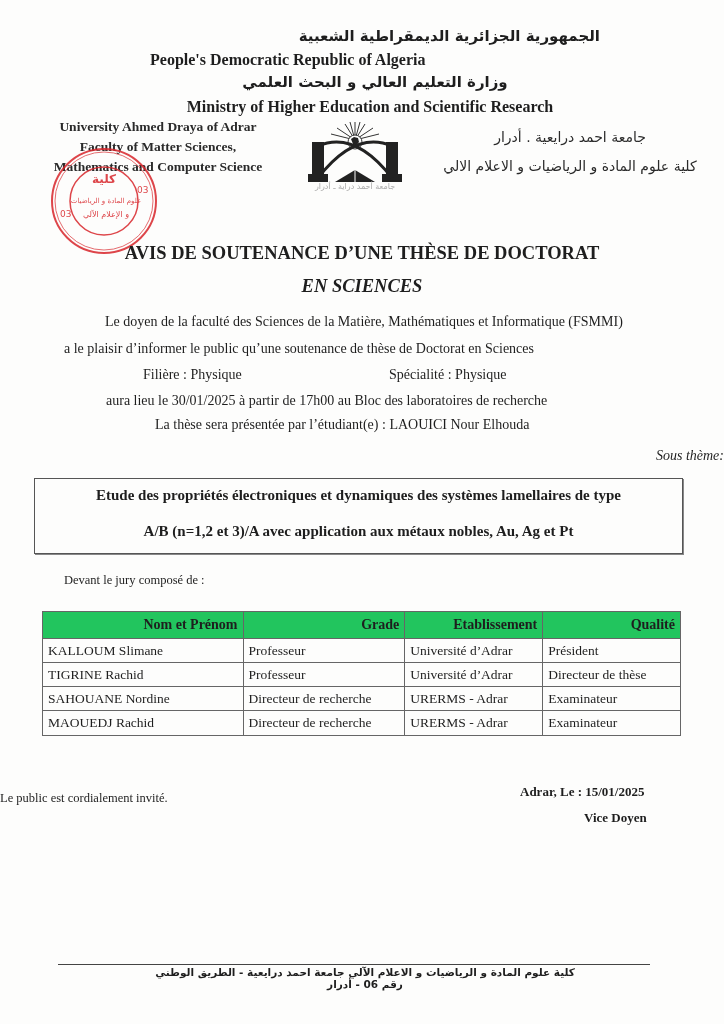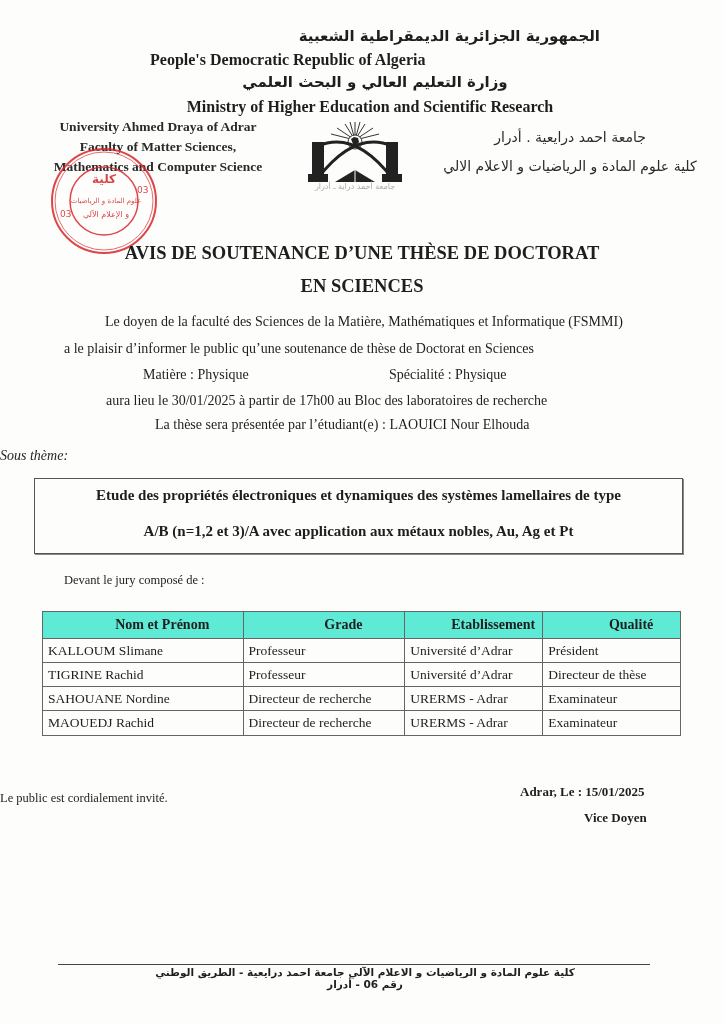--- a/index.html
+++ b/index.html
@@ -20,50 +20,50 @@
 
     #uni-en { top: 117px; left: 38px; width: 240px; text-align: center; font-size: 13.5px; font-weight: bold; line-height: 20px; color: #2a2a2a; }
     #uni-ar { top: 123px; left: 440px; width: 260px; text-align: center; font-size: 14px; line-height: 29px; color: #2a2a2a; }
 
     #logo { top: 118px; left: 300px; width: 110px; height: 80px; }
     #logo-caption { top: 182px; left: 300px; width: 110px; text-align: center; font-size: 8px; color: #a8a8a8; }
 
     #stamp { top: 145px; left: 48px; width: 112px; height: 112px; }
 
     #title1 { top: 243px; left: 0; right: 0; text-align: center; font-size: 18.5px; font-weight: bold; }
-    #title2 { top: 276px; left: 0; right: 0; text-align: center; font-size: 18.5px; font-weight: bold; }
+    #title2 { top: 276px; left: 0; right: 0; text-align: center; font-size: 18.5px; font-weight: bold; font-style: italic; }
 
     .para { font-size: 14px; position: absolute; white-space: nowrap; }
     #p1 { top: 314px; left: 105px; }
     #p2 { top: 341px; left: 64px; }
     #filiere { top: 367px; left: 143px; }
     #specialite { top: 367px; left: 389px; }
     #p3 { top: 393px; left: 106px; }
     #p4 { top: 417px; left: 155px; }
-    #sous-theme { top: 448px; left: 0; right: 0; text-align: left; font-style: italic; font-size: 14px; }
+    #sous-theme { top: 448px; left: 0; right: 0; text-align: right; font-style: italic; font-size: 14px; }
 
     #theme-box {
       top: 478px; left: 34px; width: 649px; height: 76px;
       border: 1px solid #555; box-shadow: 1px 1px 0 #888;
       box-sizing: border-box;
     }
     #theme-line1 { position: absolute; top: 8px; left: 0; right: 0; text-align: center; font-size: 15px; font-weight: bold; }
     #theme-line2 { position: absolute; top: 44px; left: 0; right: 0; text-align: center; font-size: 15px; font-weight: bold; }
 
     #jury-intro { top: 573px; left: 64px; font-size: 12.5px; }
 
     #jury-table {
       position: absolute; top: 611px; left: 42px; width: 639px;
       border-collapse: collapse; font-size: 13.5px;
     }
     #jury-table th, #jury-table td {
       border: 1px solid #666; padding: 0 5px; text-align: left; white-space: nowrap;
     }
     #jury-table th {
-      background: #5eead4; font-weight: bold; text-align: center; height: 26px; font-size: 14px; padding-left: 44px;
+      background: #22c55e; font-weight: bold; text-align: right; height: 26px; font-size: 14px; padding-left: 44px;
     }
     #jury-table td { height: 23px; }
     #jury-table tr:last-child td { height: 24px; }
     #jury-table col.c1 { width: 201px; }
     #jury-table col.c2 { width: 162px; }
     #jury-table col.c3 { width: 138px; }
     #jury-table col.c4 { width: 138px; }
 
     #invite { top: 751px; left: 0; right: 0; text-align: left; font-size: 12.5px; margin-top: 40px; }
     #place-date { top: 784px; left: 520px; font-size: 13px; font-weight: bold; }
@@ -129,21 +129,21 @@
   <text x="58" y="72" text-anchor="middle" font-size="8" fill="#d8262b" font-family="DejaVu Sans, sans-serif">و الإعلام الآلي</text>
   <text x="12" y="72" font-size="9" fill="#d8262b" font-family="DejaVu Sans, sans-serif">03</text>
   <text x="89" y="48" font-size="9" fill="#d8262b" font-family="DejaVu Sans, sans-serif">03</text>
 </svg>
 
 <div id="title1" class="abs">AVIS DE SOUTENANCE D’UNE THÈSE DE DOCTORAT</div>
 <div id="title2" class="abs">EN SCIENCES</div>
 
 <div id="p1" class="para">Le doyen de la faculté des Sciences de la Matière, Mathématiques et Informatique (FSMMI)</div>
 <div id="p2" class="para">a le plaisir d’informer le public qu’une soutenance de thèse de Doctorat en Sciences</div>
-<div id="filiere" class="para"><span>Matière : </span><span class="bold">Physique</span></div>
+<div id="filiere" class="para"><span>Filière : </span><span class="bold">Physique</span></div>
 <div id="specialite" class="para"><span>Spécialité : </span><span class="bold">Physique</span></div>
 <div id="p3" class="para"><span>aura lieu le </span><span class="bold">30/01/2025</span><span> à partir de </span><span class="bold">17h00</span><span> au </span><span class="bold">Bloc des laboratoires de recherche</span></div>
 <div id="p4" class="para"><span>La thèse sera présentée par l’étudiant(e) : </span><span class="bold">LAOUICI Nour Elhouda</span></div>
 <div id="sous-theme" class="abs">Sous thème:</div>
 
 <div id="theme-box" class="abs">
   <div id="theme-line1">Etude des propriétés électroniques et dynamiques des systèmes lamellaires de type</div>
   <div id="theme-line2">A/B (n=1,2 et 3)/A avec application aux métaux nobles, Au, Ag et Pt</div>
 </div>
 

